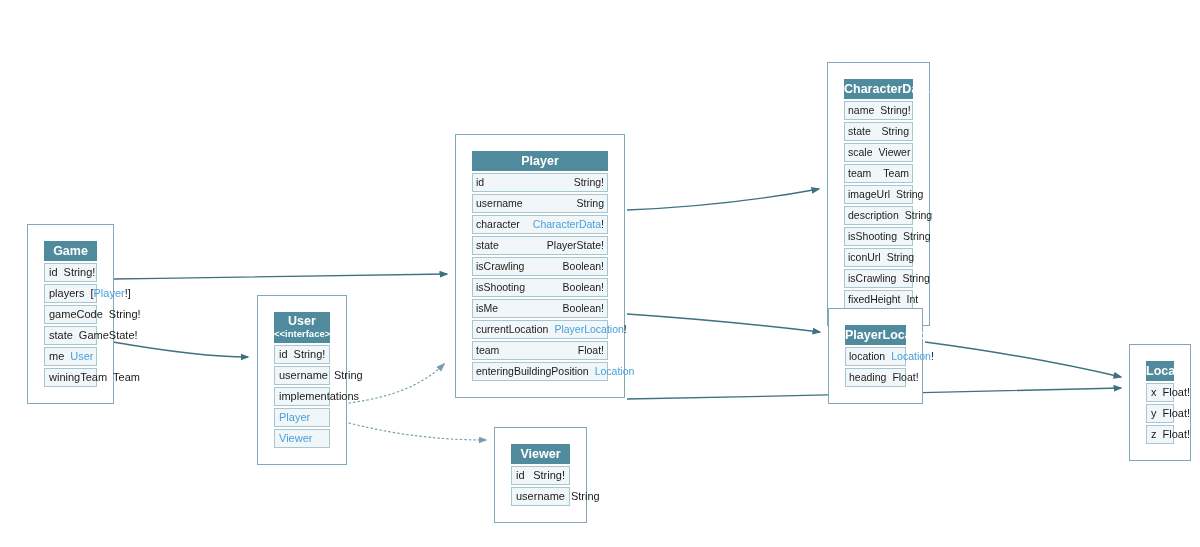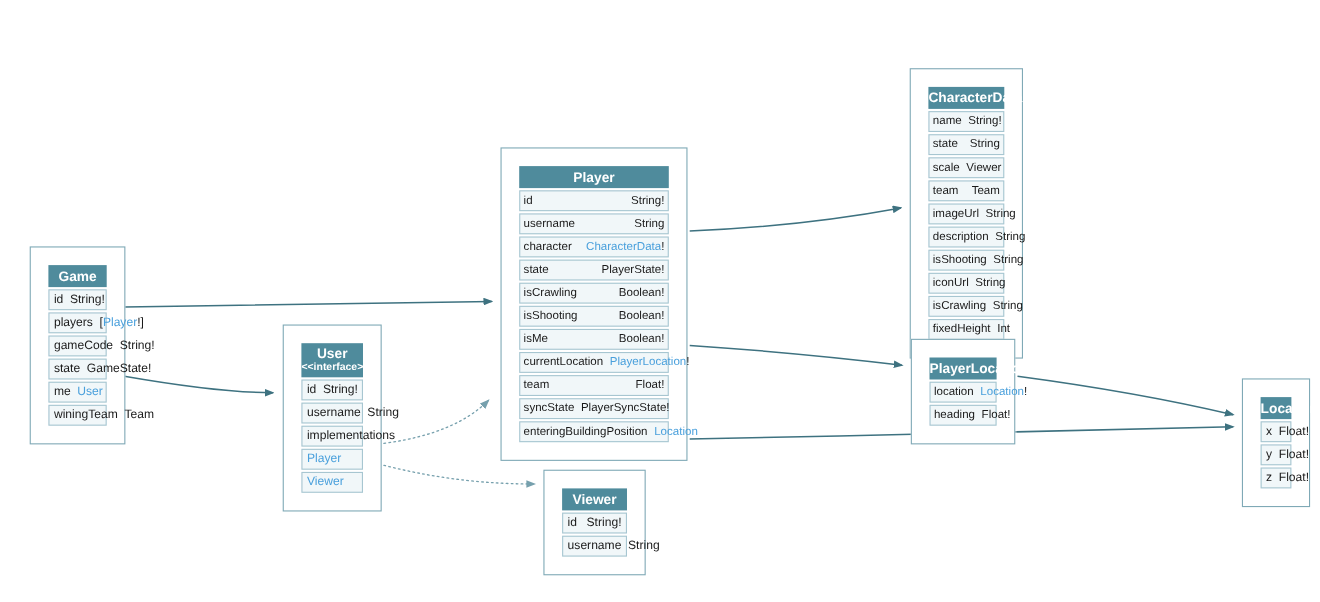--- a/index.html
+++ b/index.html
@@ -175,24 +175,20 @@
         </div>
         <div class="field-row">
           <span class="field-name">currentLocation</span>
           <span class="field-type"><span class="type-link">PlayerLocation</span><span>!</span></span>
         </div>
         <div class="field-row">
           <span class="field-name">team</span>
           <span class="field-type"><span>Float!</span></span>
         </div>
         <div class="field-row">
-          <span class="field-name">syncState</span>
-          <span class="field-type"><span>PlayerSyncState!</span></span>
-        </div>
-        <div class="field-row">
           <span class="field-name">enteringBuildingPosition</span>
           <span class="field-type"><span class="type-link">Location</span></span>
         </div>
       </div>
       <div class="type-table" style="left: 494px; top: 427px; width: 93px;">
         <div class="table-header"><span>Viewer</span></div>
         <div class="field-row">
           <span class="field-name">id</span>
           <span class="field-type"><span>String!</span></span>
         </div>

